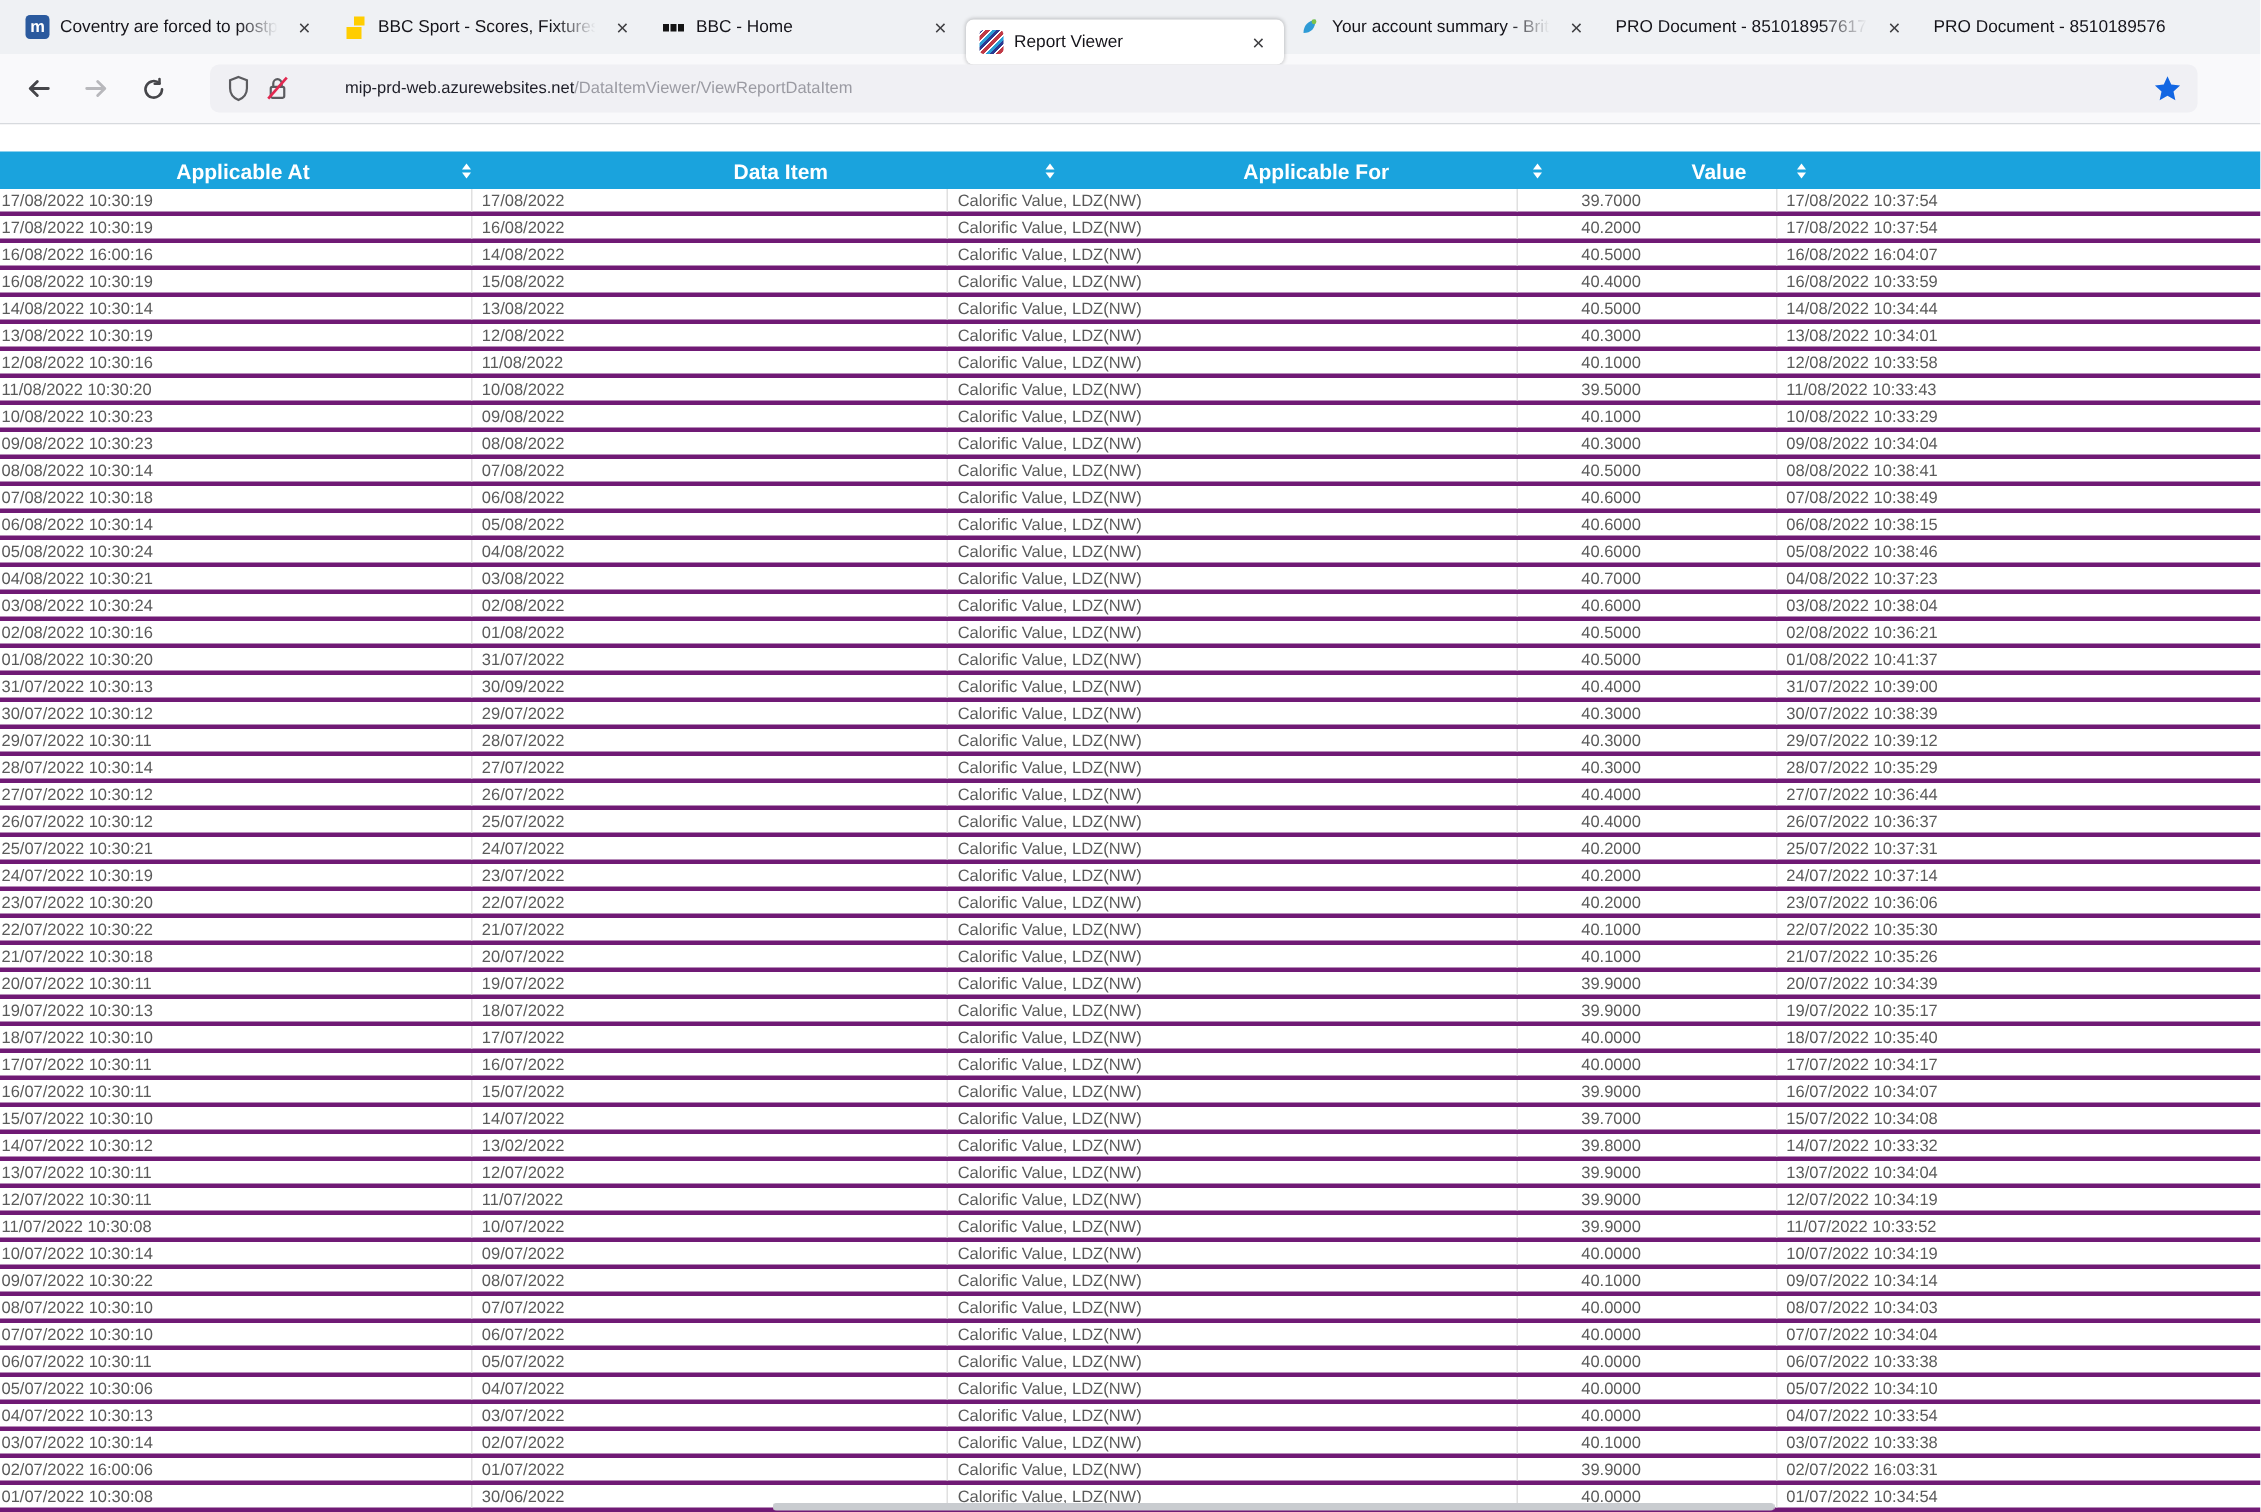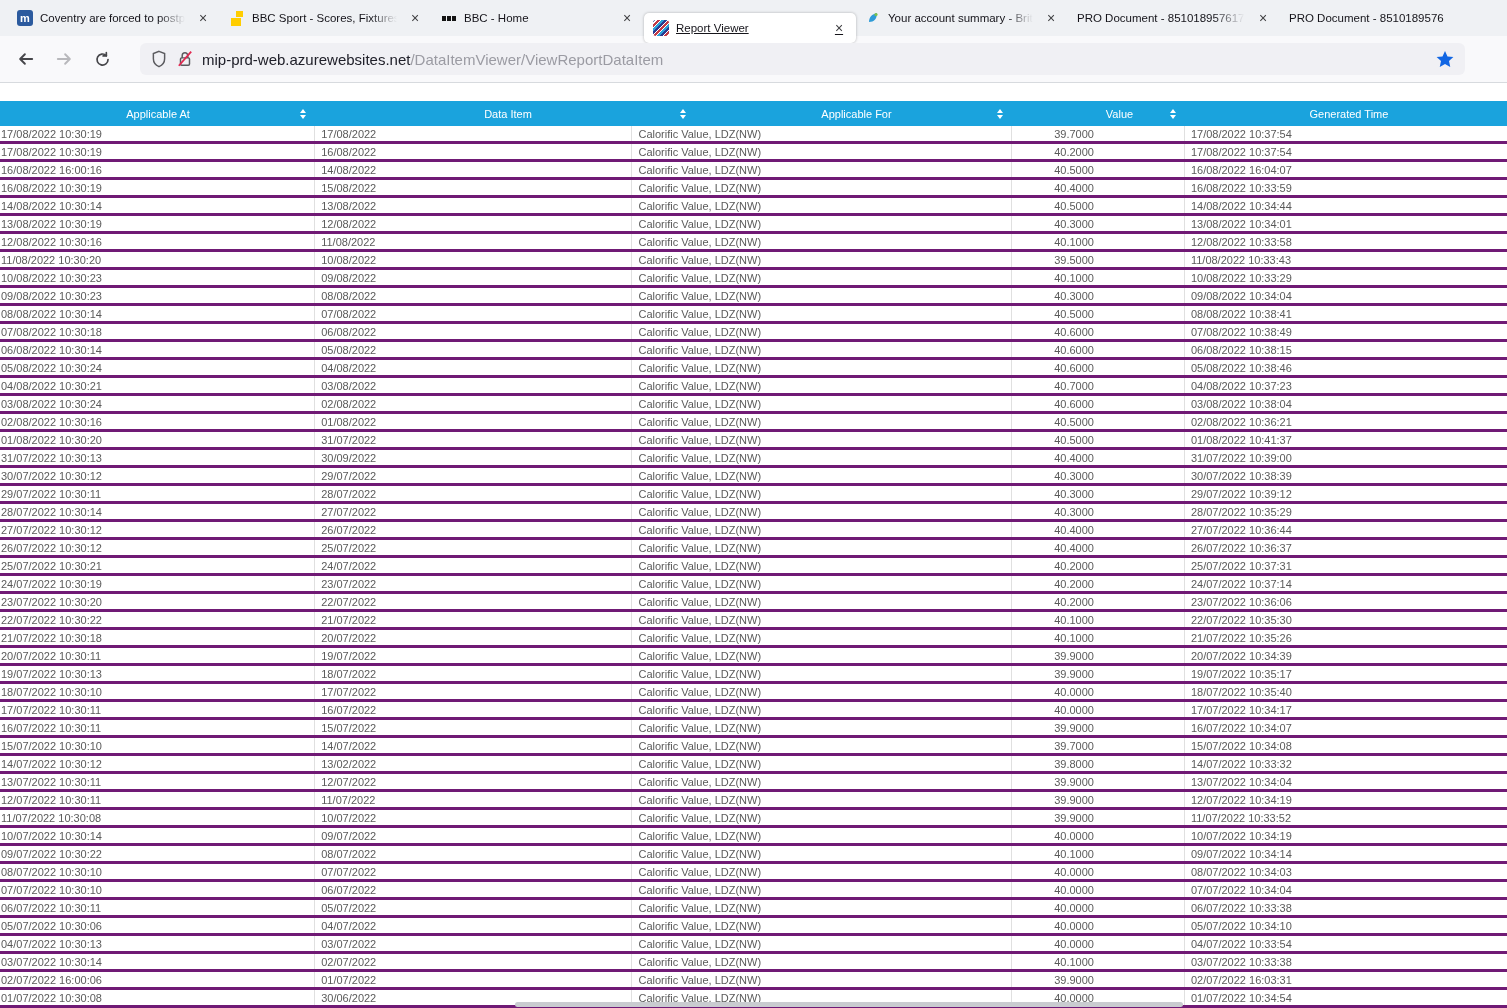--- a/index.html
+++ b/index.html
@@ -5,21 +5,21 @@
   * { margin:0; padding:0; box-sizing:border-box; }
   html,body { width:1507px; height:1008px; overflow:hidden; background:#fff;
     font-family:"Liberation Sans", sans-serif; }
 
   
   .tabstrip { height:36px; background:#eff1f4; display:flex; align-items:center;
     padding-left:8px; }
   .tab { width:212px; height:36px; display:flex; align-items:center; gap:7px;
     padding:0 9px; font-size:11.5px; color:#15141a; cursor:default; flex:none; }
   .tab.active { height:30px; margin-top:20px; background:#fff; border-radius:5px;
-    box-shadow:0 0 3px rgba(0,0,0,.28);text-decoration:underline; }
+    box-shadow:0 0 3px rgba(0,0,0,.28); }
   .tab.last { width:auto; flex:1; overflow:hidden; }
   .tab-title { flex:1; white-space:nowrap; overflow:hidden;
     -webkit-mask-image:linear-gradient(90deg,#000 80%,transparent 98%);
     mask-image:linear-gradient(90deg,#000 80%,transparent 98%); }
   .tab-close { width:16px; height:16px; flex:none; display:flex; align-items:center;
     justify-content:center; color:#3f3f42; font-size:14px; line-height:16px; border-radius:3px; }
   .fav { width:16px; height:16px; flex:none; position:relative; }
   .fav-m { background:#2b5a9e; border-radius:3px; color:#fff; font-size:11px;
     font-weight:bold; display:flex; align-items:center; justify-content:center; }
   .fav-bbcsport span { position:absolute; background:#ffcd00; }
@@ -33,30 +33,30 @@
 
   
   .navbar { height:47px; background:#f9f9fb; border-bottom:1px solid #d7dade;
     display:flex; align-items:center; padding:0 10px; }
   .navbtn { width:32px; height:32px; display:flex; align-items:center;
     justify-content:center; border-radius:4px; flex:none; }
   .navbtn + .navbtn { margin-left:6px; }
   .urlbar { height:32px; flex:1; margin:0 32px 0 22px; background:#f0f0f4;
     border-radius:6px; display:flex; align-items:center; padding:0 10px; }
   .urlbar .ic { width:18px; height:18px; margin-right:8px; flex:none; }
-  .urltext { flex:1; font-size:15px; white-space:nowrap; overflow:hidden; }
+  .urltext { flex:1; font-size:11px; white-space:nowrap; overflow:hidden;margin-left:28px; }
   .urltext .host { color:#20202a; }
   .urltext .path { color:#9b9ba3; }
   .star { width:20px; height:20px; flex:none; }
 
   
   .page { padding-top:18px; background:#fff; }
   .thead { display:flex; height:25px; background:#1aa3dd; color:#fff; }
   .th { position:relative; display:flex; align-items:center; justify-content:center;
-    font-size:11px; font-weight:normal; }
+    font-size:14px; font-weight:bold; }
   .sort { position:absolute; right:9px; top:50%; transform:translateY(-50%);
     display:flex; flex-direction:column; gap:2px; }
   .sort i { width:0; height:0; border-left:3.5px solid transparent;
     border-right:3.5px solid transparent; }
   .sort .up { border-bottom:4px solid #fff; }
   .sort .dn { border-top:4px solid #fff; }
   .tr { display:flex; height:18px; border-bottom:3px solid #701a75; }
   .td { font-size:11px; color:#5a5a5a; line-height:17px; white-space:nowrap;
     overflow:hidden; }
   .c0 { width:323px; padding-left:1px; }
@@ -181,23 +181,20 @@
           <i class="dn"></i>
         </span>
     </div>
     <div class="th c3">
       <span>Value</span>
       <span class="sort">
           <i class="up"></i>
           <i class="dn"></i>
         </span>
     </div>
-    <div class="th c4">
-      <span>Generated Time</span>
-    </div>
   </div>
   <div>
       <div class="tr">
         <div class="td c0">17/08/2022 10:30:19</div>
         <div class="td c1">17/08/2022</div>
         <div class="td c2">Calorific Value, LDZ(NW)</div>
         <div class="td c3">39.7000</div>
         <div class="td c4">17/08/2022 10:37:54</div>
       </div>
       <div class="tr">

